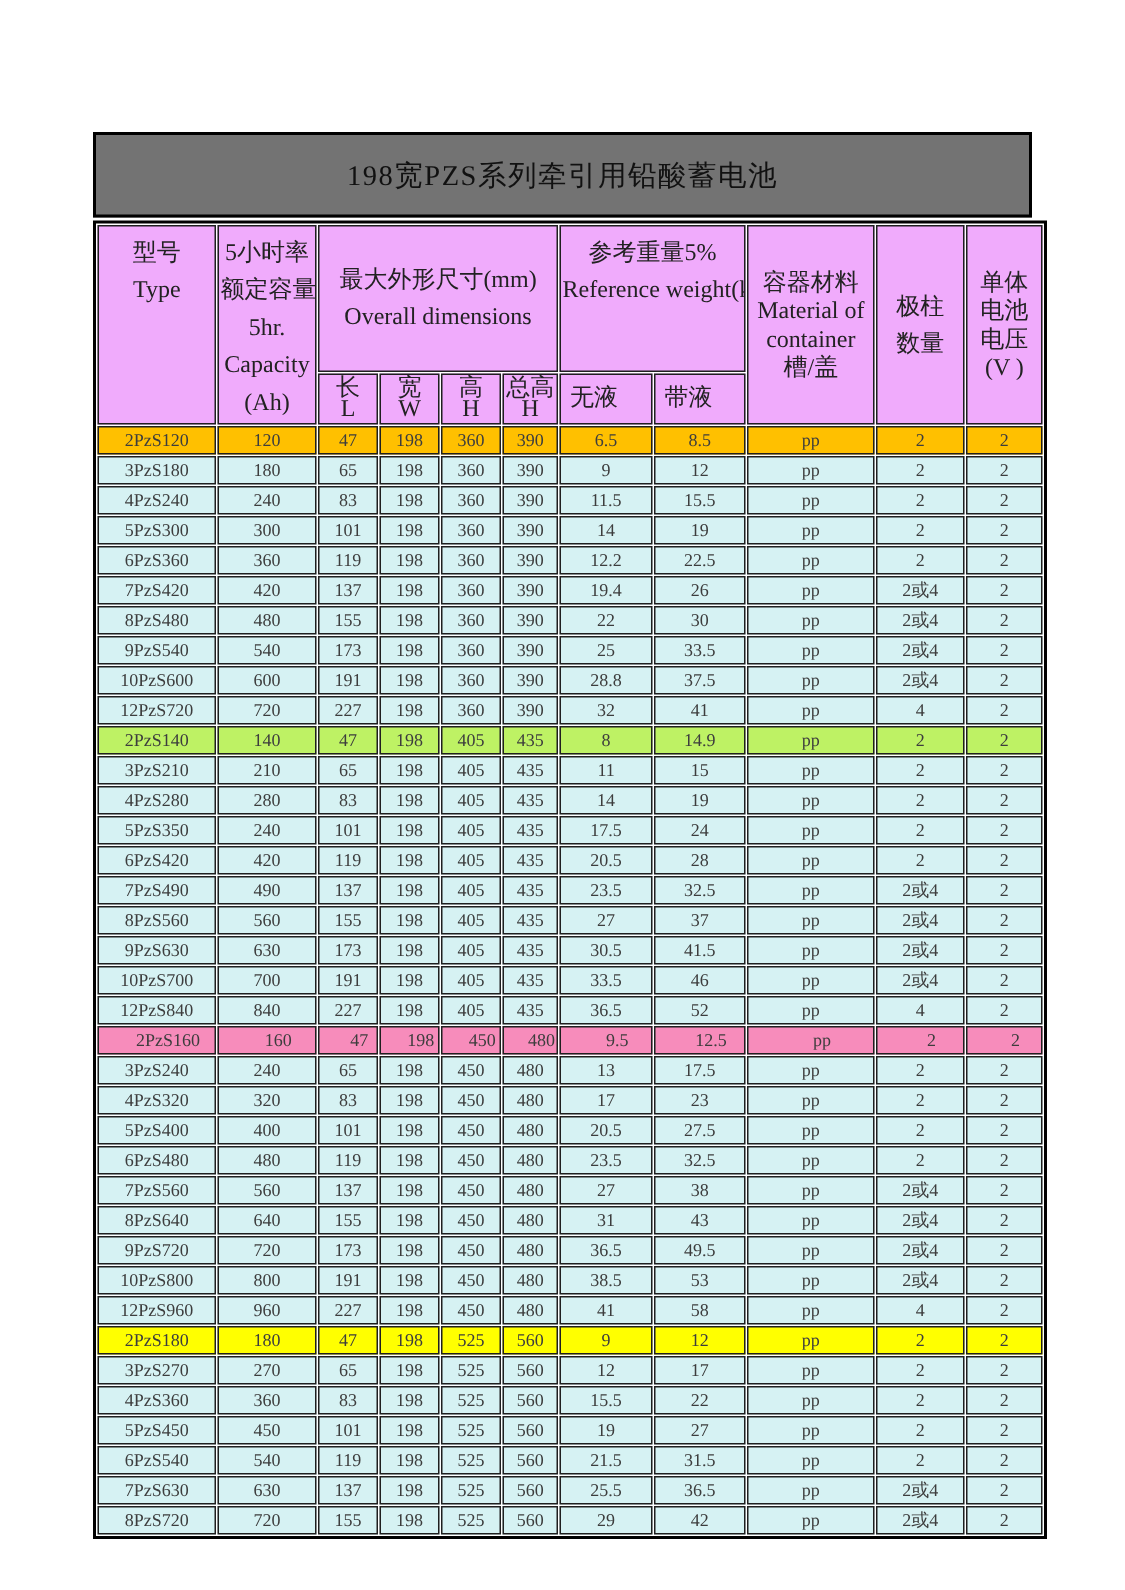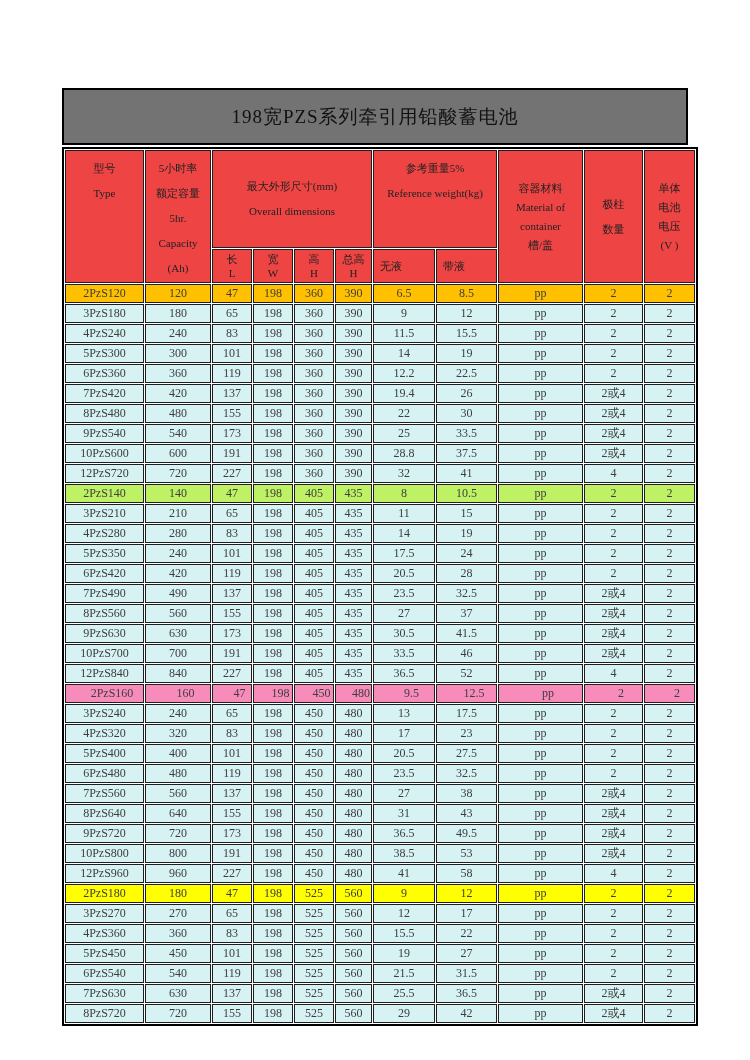--- a/index.html
+++ b/index.html
@@ -39,23 +39,23 @@
     background: #ffffff;
     border: 2px solid #000000;
   }
   table.spec th, table.spec td {
     border: 1px solid #1f1f1f;
     font-weight: normal;
     overflow: hidden;
     white-space: nowrap;
   }
   thead th {
-    background: #ef4444;
+    background: #f0abfc;
     color: #222222;
-    font-size: 11px;
+    font-size: 16px;
     text-align: center;
     vertical-align: middle;
   }
   tr.h1 { height: 95px; }
   tr.h2 { height: 33px; }
   thead .line { line-height: 25px; }
   th.va-top { vertical-align: top; padding-top: 5px; }
   th.tight .line { line-height: 19px; }
   tr.h2 th .line { line-height: 14px; }
   tr.h2 th.left-lab { text-align: left; padding-left: 6px; }
@@ -289,21 +289,21 @@
           <td>2</td>
         </tr>
         <tr class="hl-green">
           <td>2PzS140</td>
           <td>140</td>
           <td>47</td>
           <td>198</td>
           <td>405</td>
           <td>435</td>
           <td>8</td>
-          <td>10.5</td>
+          <td>14.9</td>
           <td>pp</td>
           <td>2</td>
           <td>2</td>
         </tr>
         <tr>
           <td>3PzS210</td>
           <td>210</td>
           <td>65</td>
           <td>198</td>
           <td>405</td>

